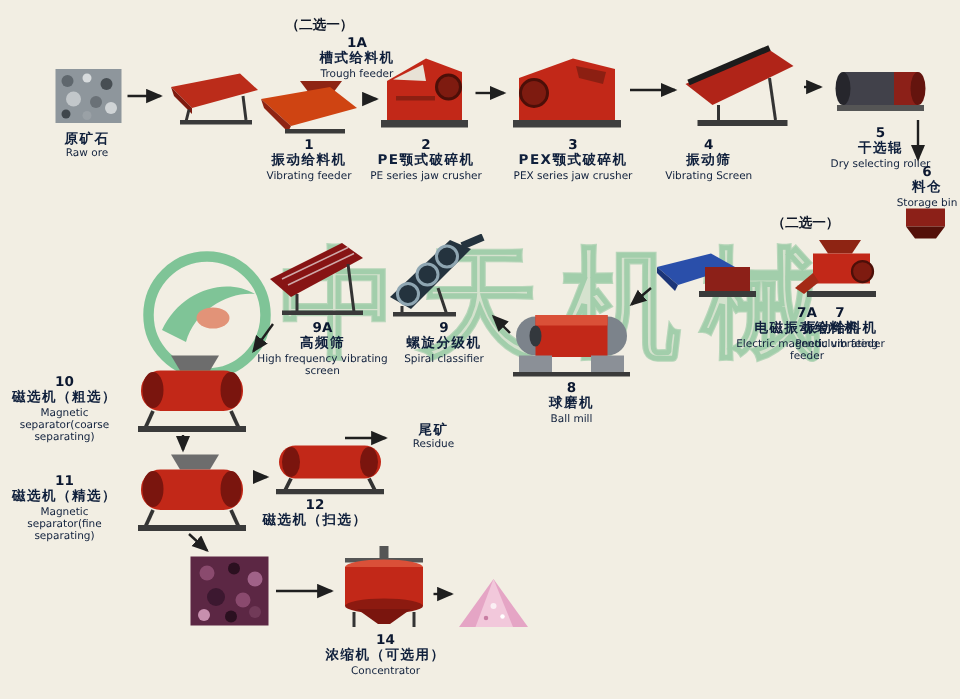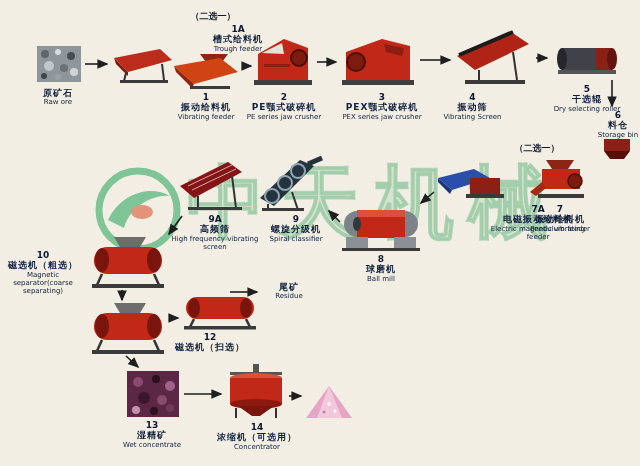--- a/index.html
+++ b/index.html
@@ -324,36 +324,36 @@
     <span class="zh">高频筛</span>
     <span class="en">High frequency vibrating screen</span>
   </div>
 
   <div class="lbl lbl-left" style="left:2px;top:250px;width:82px;">
     <span class="num">10</span>
     <span class="zh">磁选机（粗选）</span>
     <span class="en">Magnetic separator(coarse separating)</span>
   </div>
 
+  <div class="lbl lbl-left" style="left:2px;top:316px;width:82px;">
+    <span class="num">11</span>
+    <span class="zh">磁选机（精选）</span>
+    <span class="en">Magnetic separator(fine separating)</span>
+  </div>
 
   <div class="lbl" style="left:150px;top:332px;width:120px;">
     <span class="num">12</span>
     <span class="zh">磁选机（扫选）</span>
   </div>
 
   <div class="lbl" style="left:262px;top:282px;width:54px;">
     <span class="zh">尾矿</span>
     <span class="en">Residue</span>
   </div>
 
-  <div class="lbl" style="left:116px;top:420px;width:72px;">
-    <span class="num">13</span>
-    <span class="zh">湿精矿</span>
-    <span class="en">Wet concentrate</span>
-  </div>
 
   <div class="lbl" style="left:208px;top:422px;width:98px;">
     <span class="num">14</span>
     <span class="zh">浓缩机（可选用）</span>
     <span class="en">Concentrator</span>
   </div>
 
 
   <svg class="arrows" width="640" height="466">
     <defs>

